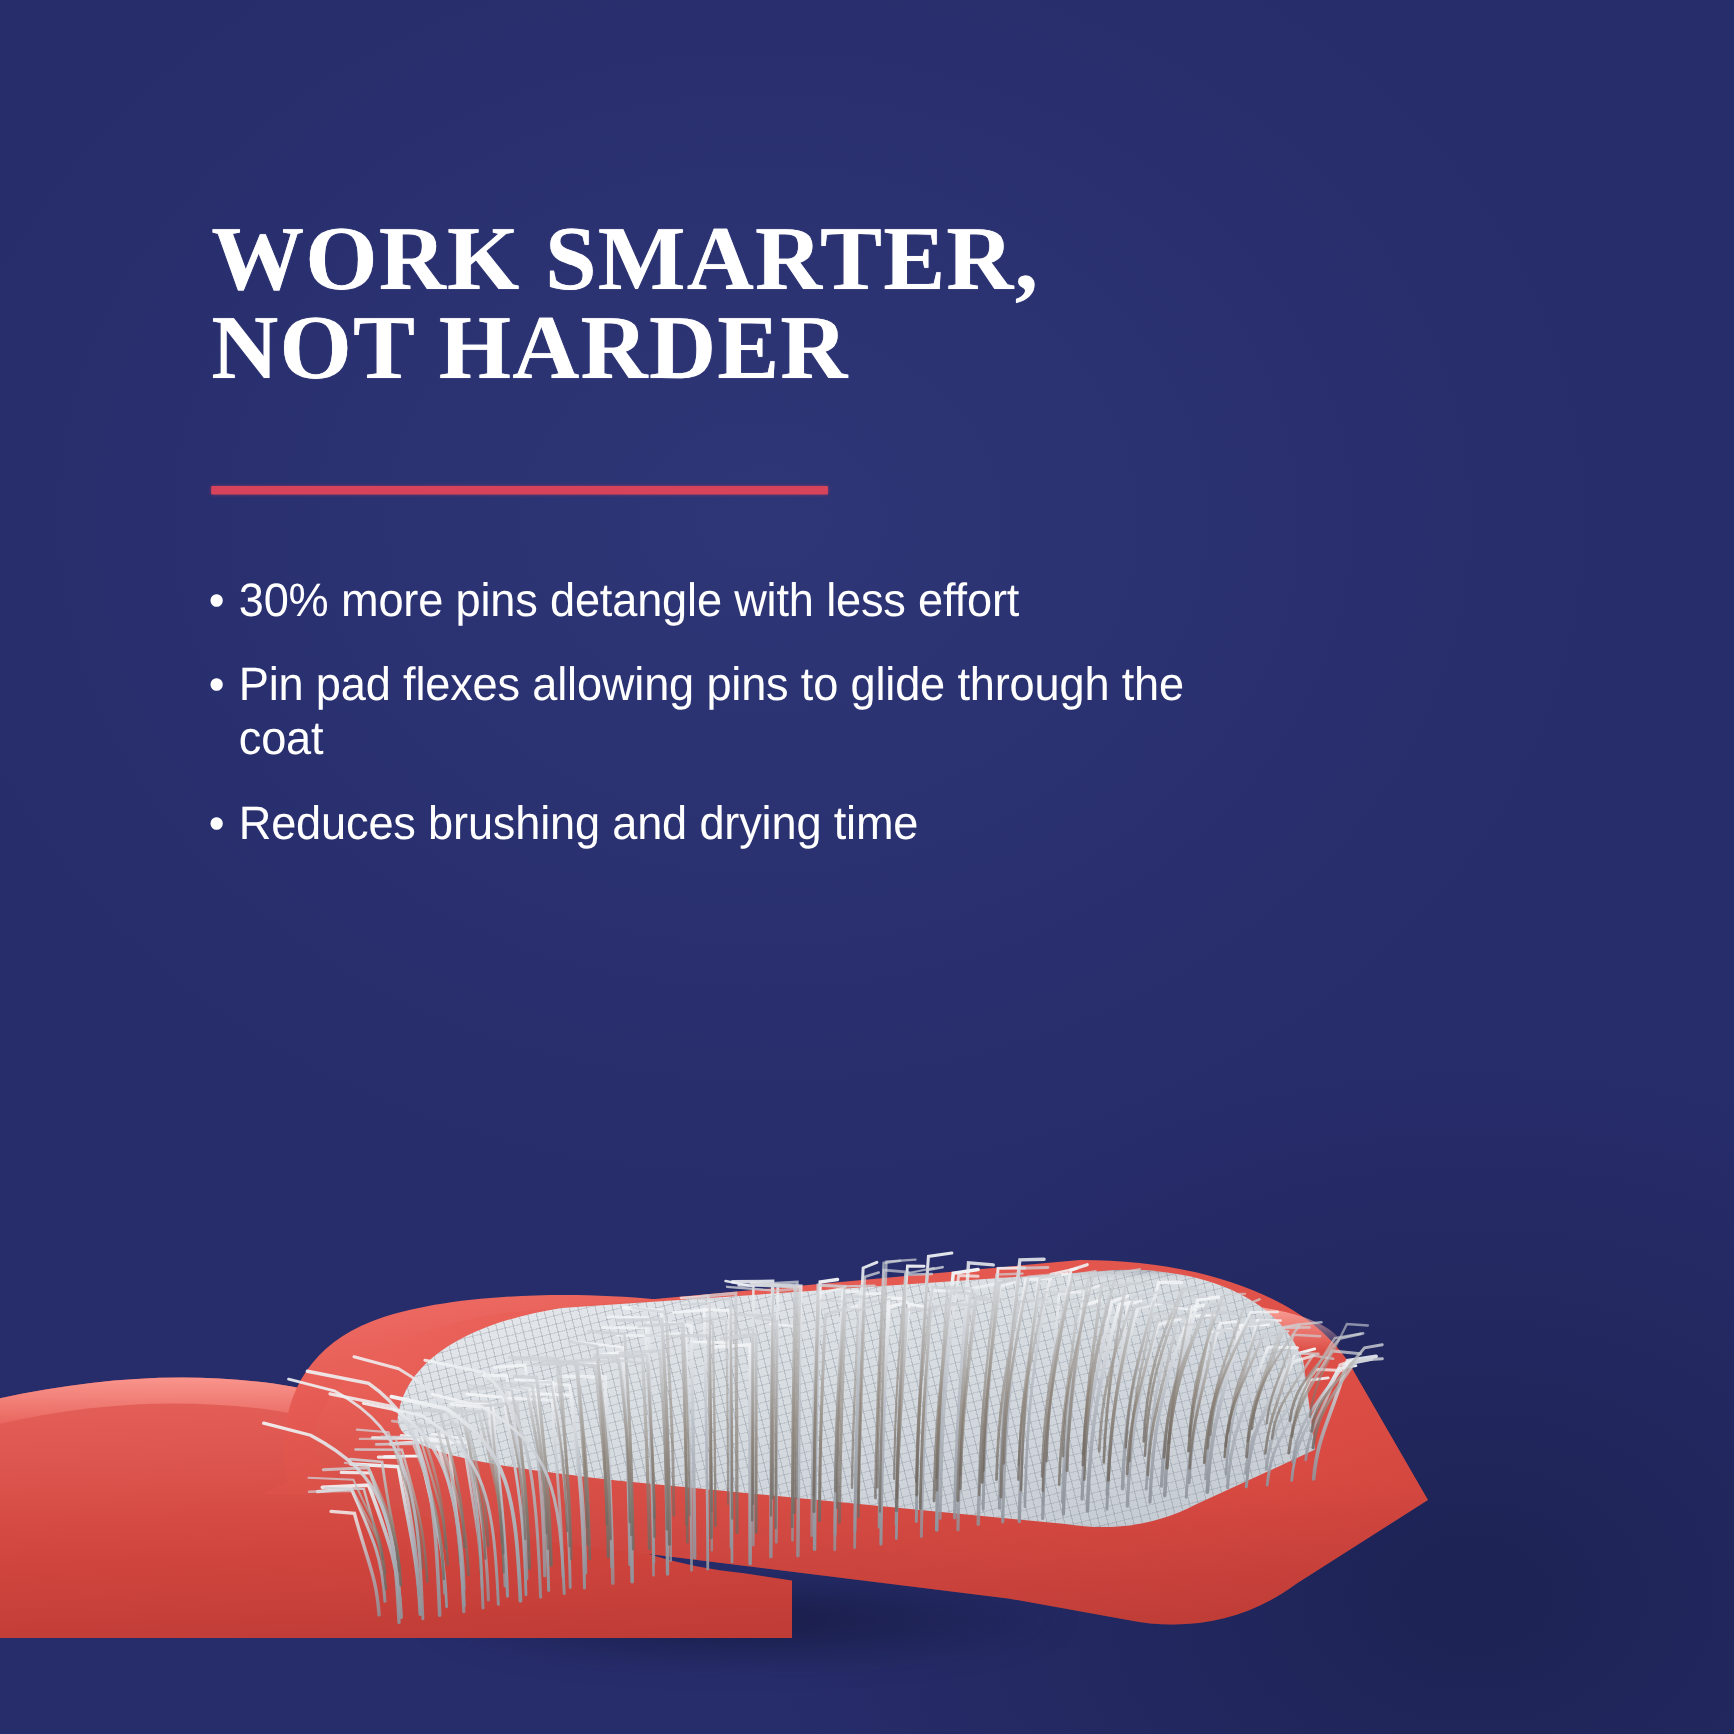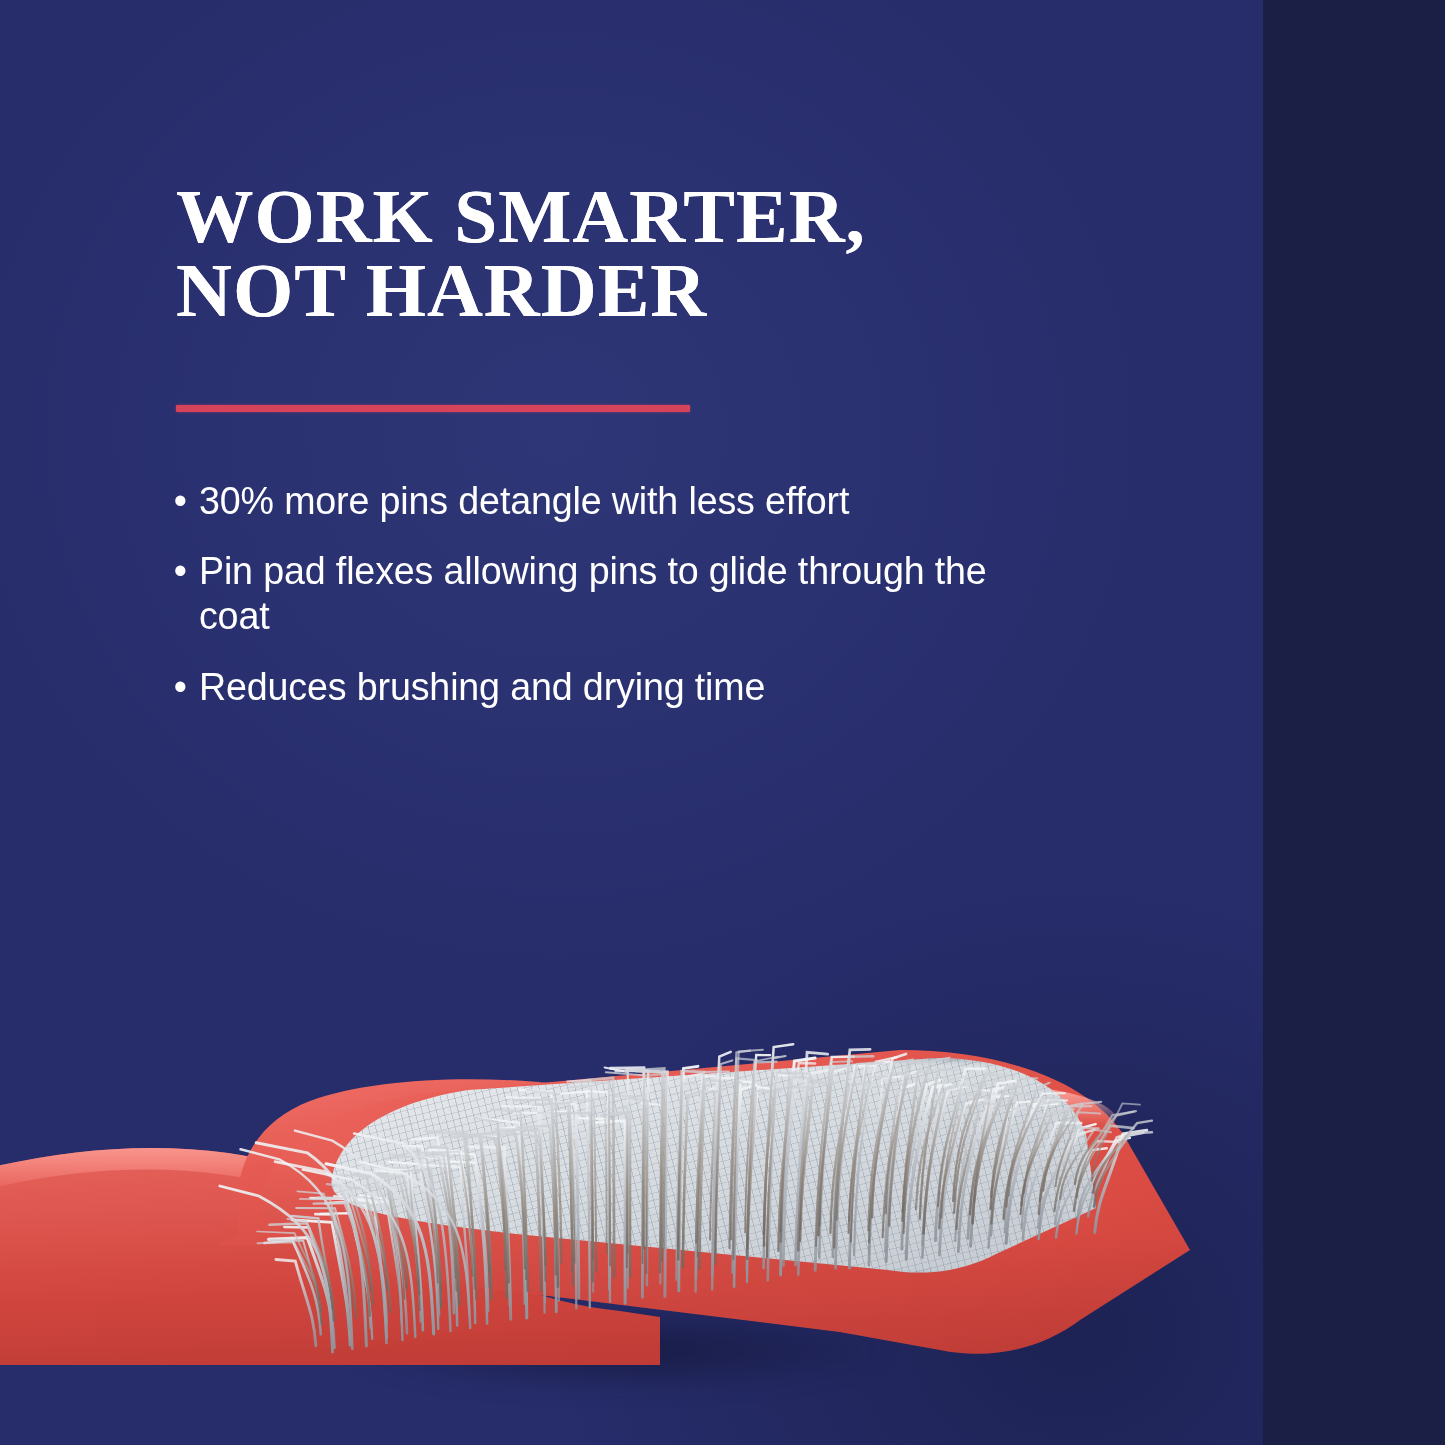--- a/index.html
+++ b/index.html
@@ -3,21 +3,21 @@
 <meta charset="utf-8">
 <title>Work Smarter Not Harder — Slicker Brush</title>
 <style>
   html, body {
     margin: 0;
     padding: 0;
     background: #1b1f45;
   }
   #stage {
     position: relative;
-    width: 1263px;
+    width: 1445px;
     height: 1445px;
     overflow: hidden;
     background: #272d6b;
     font-family: "Liberation Sans", sans-serif;
   }
 
   
   #bg-vignette {
     position: absolute;
     inset: 0;

